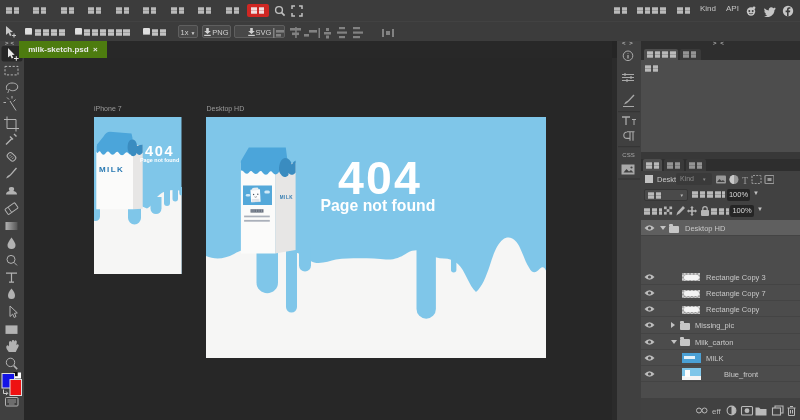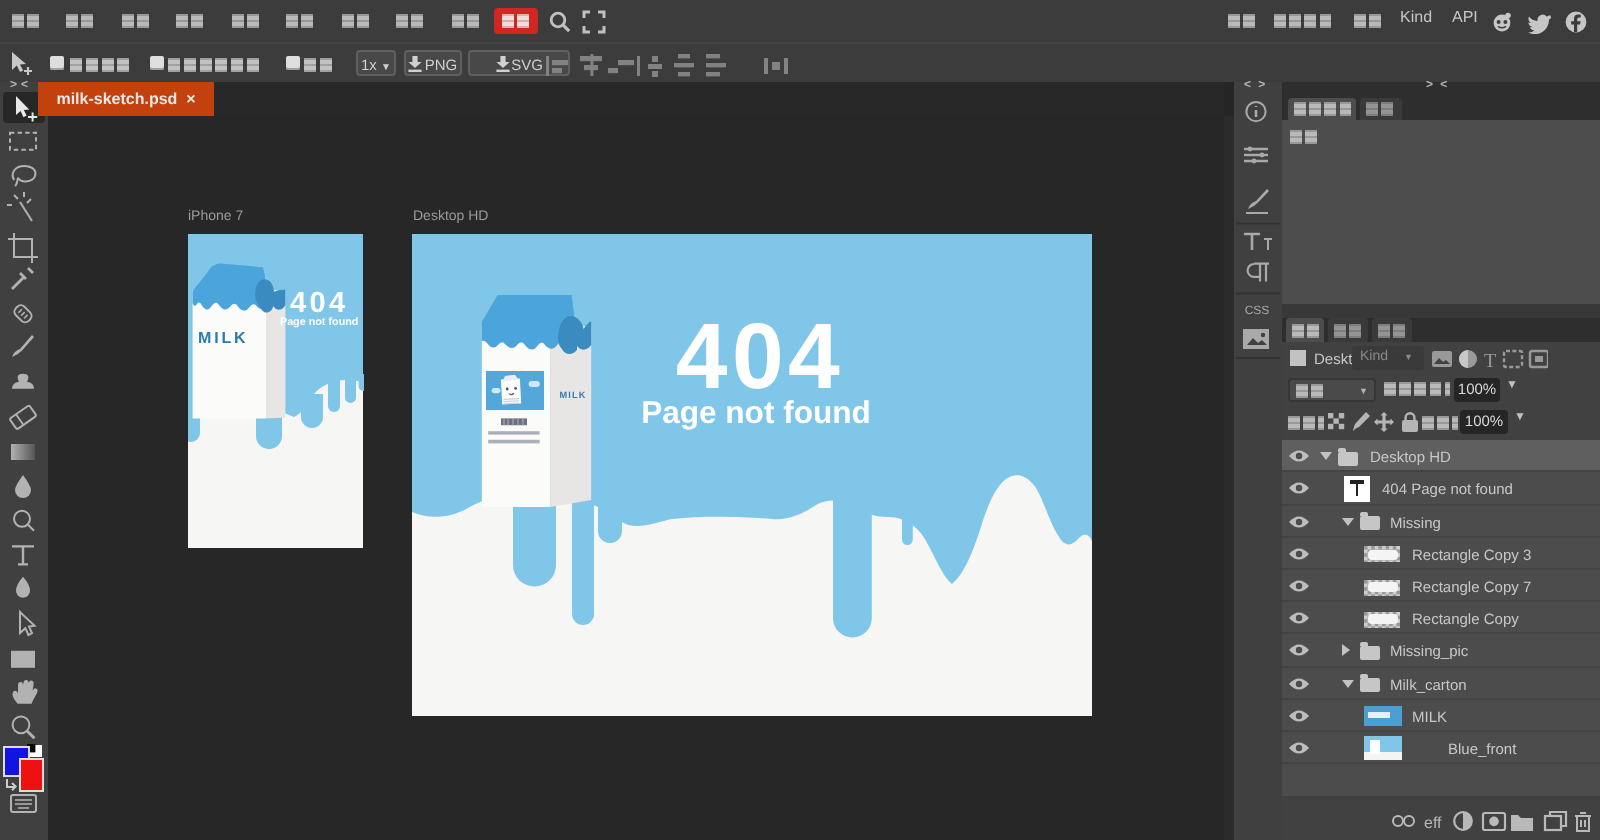--- a/index.html
+++ b/index.html
@@ -18,21 +18,21 @@
         repeating-linear-gradient(0deg, rgba(160,40,40,.25) 0 1px, rgba(40,40,40,0) 1px 3px),
         repeating-linear-gradient(90deg, #f3dcdc 0 5.8px, rgba(0,0,0,0) 5.8px 7.6px);}
   .zhb{display:inline-block;height:7px;vertical-align:middle;
       background-image:
         repeating-linear-gradient(0deg, rgba(55,55,55,.25) 0 1px, rgba(40,40,40,0) 1px 3px),
         repeating-linear-gradient(90deg, #c2c2c2 0 6px, rgba(0,0,0,0) 6px 7.9px);}
   
   #menubar{left:0;top:0;width:800px;height:21px;background:#3c3c3c;}
   #optsbar{left:0;top:21px;width:800px;height:20px;background:#3c3c3c;border-top:1px solid #424242;box-sizing:border-box;}
   #tabbar{left:24px;top:41px;width:588px;height:17px;background:#282828;}
-  #tab1{left:19px;top:41px;width:88px;height:17px;background:#c2410c;color:#e8e8e8;
+  #tab1{left:19px;top:41px;width:88px;height:17px;background:#4d7c0f;color:#e8e8e8;
         font-size:8px;font-weight:bold;line-height:17px;text-align:center;}
   #tools{left:0;top:41px;width:24px;height:379px;background:#404040;}
   #canvas{left:24px;top:58px;width:588px;height:362px;background:#272727;}
   #vscroll{left:612px;top:58px;width:5px;height:362px;background:#2b2b2b;}
   #rstrip{left:617px;top:41px;width:24px;height:379px;background:#404040;}
   #panels{left:641px;top:41px;width:159px;height:379px;background:#414141;}
   .ablabel{color:#9b9b9b;font-size:7px;}
   .cb{display:inline-block;width:7px;height:7px;background:#dedede;border-radius:1px;
       box-shadow:inset 0 -1px 0 rgba(120,120,120,.6);vertical-align:middle;}
   .btn{position:absolute;height:13px;background:#484848;border:1px solid #5f5f5f;border-radius:2px;color:#d0d0d0;
@@ -401,40 +401,20 @@
   <div id="layerlist" class="abs" style="left:0;top:179.3px;width:159px;height:178px;background:#4c4c4c;">
       <div class="lrow" style="top:0px;background:#5f5f5f;border-bottom:1px solid #444444;box-sizing:border-box;">
         <svg width="11" height="8" viewBox="0 0 11 8" style="position:absolute;left:3px;top:4px;">
           <path d="M.5,4 Q5.5,-1.5 10.5,4 Q5.5,9.5 .5,4 Z" fill="#bdbdbd"></path>
           <circle cx="5.5" cy="4" r="1.6" fill="#4c4c4c"></circle>
         </svg>
         <span class="tri-d abs" style="left:19px;top:6px;"></span>
         <span class="folder abs" style="left:28px;top:5.5px;"></span>
         <span class="txt" style="left:44px;">Desktop HD</span>
       </div>
-      <div class="lrow" style="top:16.2px;border-bottom:1px solid #444444;box-sizing:border-box;">
-        <svg width="11" height="8" viewBox="0 0 11 8" style="position:absolute;left:3px;top:4px;">
-          <path d="M.5,4 Q5.5,-1.5 10.5,4 Q5.5,9.5 .5,4 Z" fill="#bdbdbd"></path>
-          <circle cx="5.5" cy="4" r="1.6" fill="#4c4c4c"></circle>
-        </svg>
-        <div class="abs" style="left:31px;top:1.5px;width:13px;height:13px;background:#ffffff;">
-          <div class="abs" style="left:3px;top:2.5px;width:7px;height:1.6px;background:#222;"></div>
-          <div class="abs" style="left:5.7px;top:2.5px;width:1.7px;height:8px;background:#222;"></div>
-        </div>
-        <span class="txt" style="left:50px;">404 Page not found</span>
-      </div>
-      <div class="lrow" style="top:32.4px;border-bottom:1px solid #444444;box-sizing:border-box;">
-        <svg width="11" height="8" viewBox="0 0 11 8" style="position:absolute;left:3px;top:4px;">
-          <path d="M.5,4 Q5.5,-1.5 10.5,4 Q5.5,9.5 .5,4 Z" fill="#bdbdbd"></path>
-          <circle cx="5.5" cy="4" r="1.6" fill="#4c4c4c"></circle>
-        </svg>
-        <span class="tri-d abs" style="left:30px;top:6px;"></span>
-        <span class="folder abs" style="left:39px;top:5.5px;"></span>
-        <span class="txt" style="left:54px;">Missing</span>
-      </div>
       <div class="lrow" style="top:48.599999999999994px;border-bottom:1px solid #444444;box-sizing:border-box;">
         <svg width="11" height="8" viewBox="0 0 11 8" style="position:absolute;left:3px;top:4px;">
           <path d="M.5,4 Q5.5,-1.5 10.5,4 Q5.5,9.5 .5,4 Z" fill="#bdbdbd"></path>
           <circle cx="5.5" cy="4" r="1.6" fill="#4c4c4c"></circle>
         </svg>
         <div class="abs" style="left:41px;top:4.5px;width:18px;height:8px;background:repeating-conic-gradient(#cfcfcf 0 25%,#9a9a9a 0 50%) 0 0/3.6px 3.6px;">
           <div class="abs" style="left:1.5px;top:1.5px;width:15px;height:5px;background:#f4f4f4;border-radius:2px;"></div>
         </div>
         <span class="txt" style="left:65px;text-align:right;">Rectangle Copy 3</span>
       </div>

